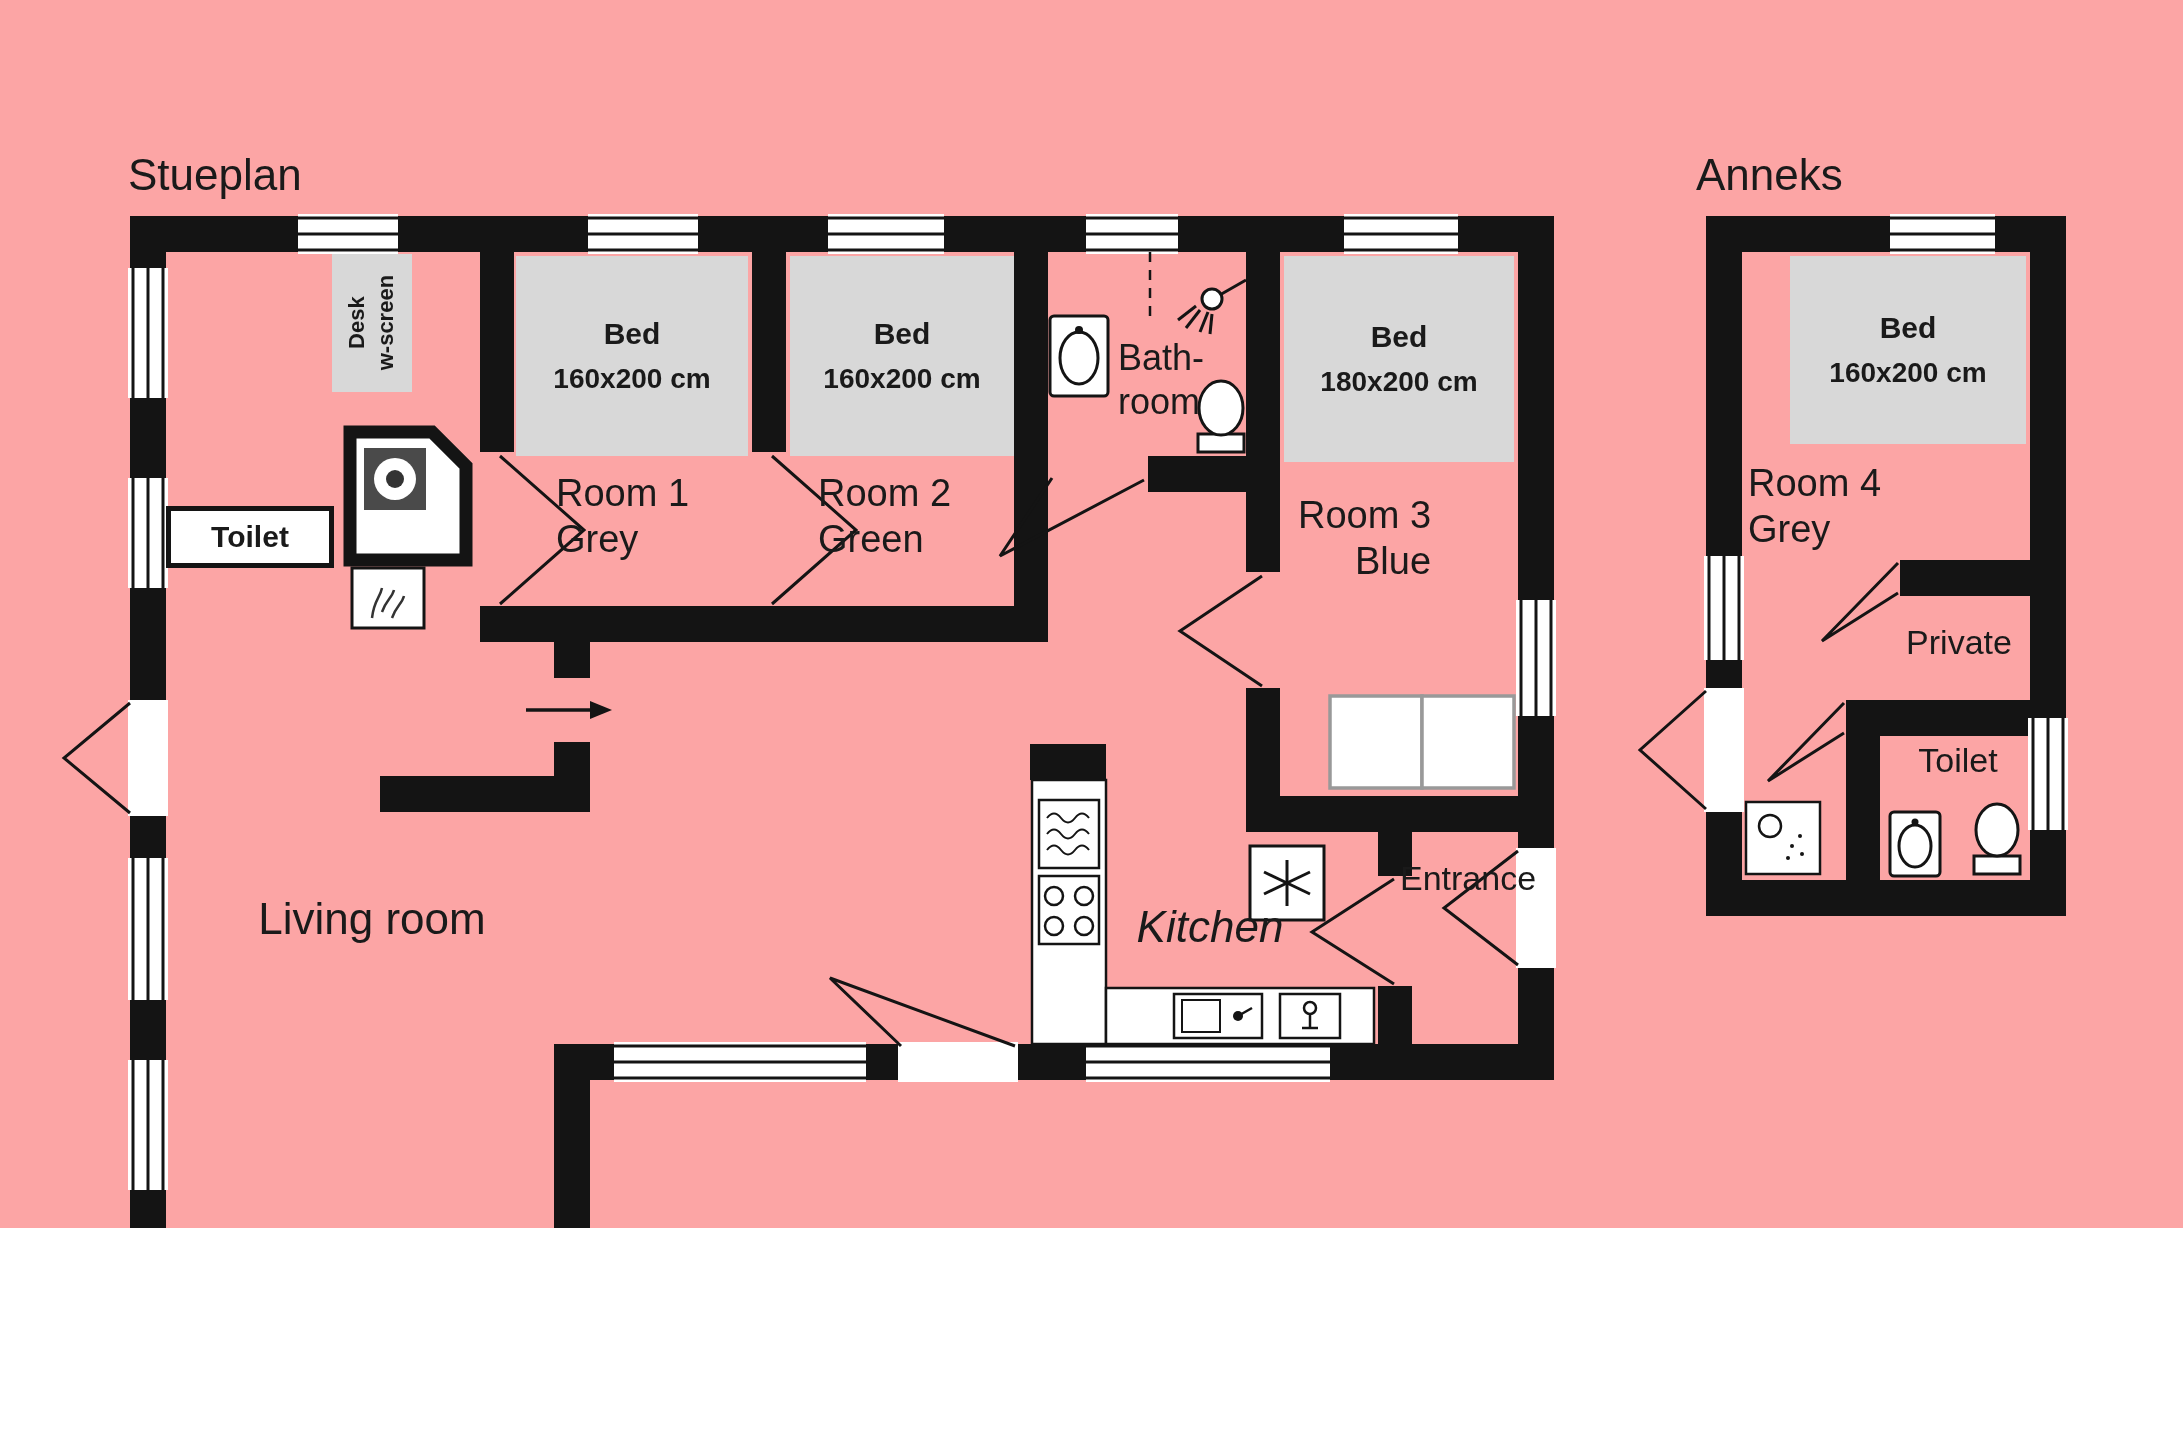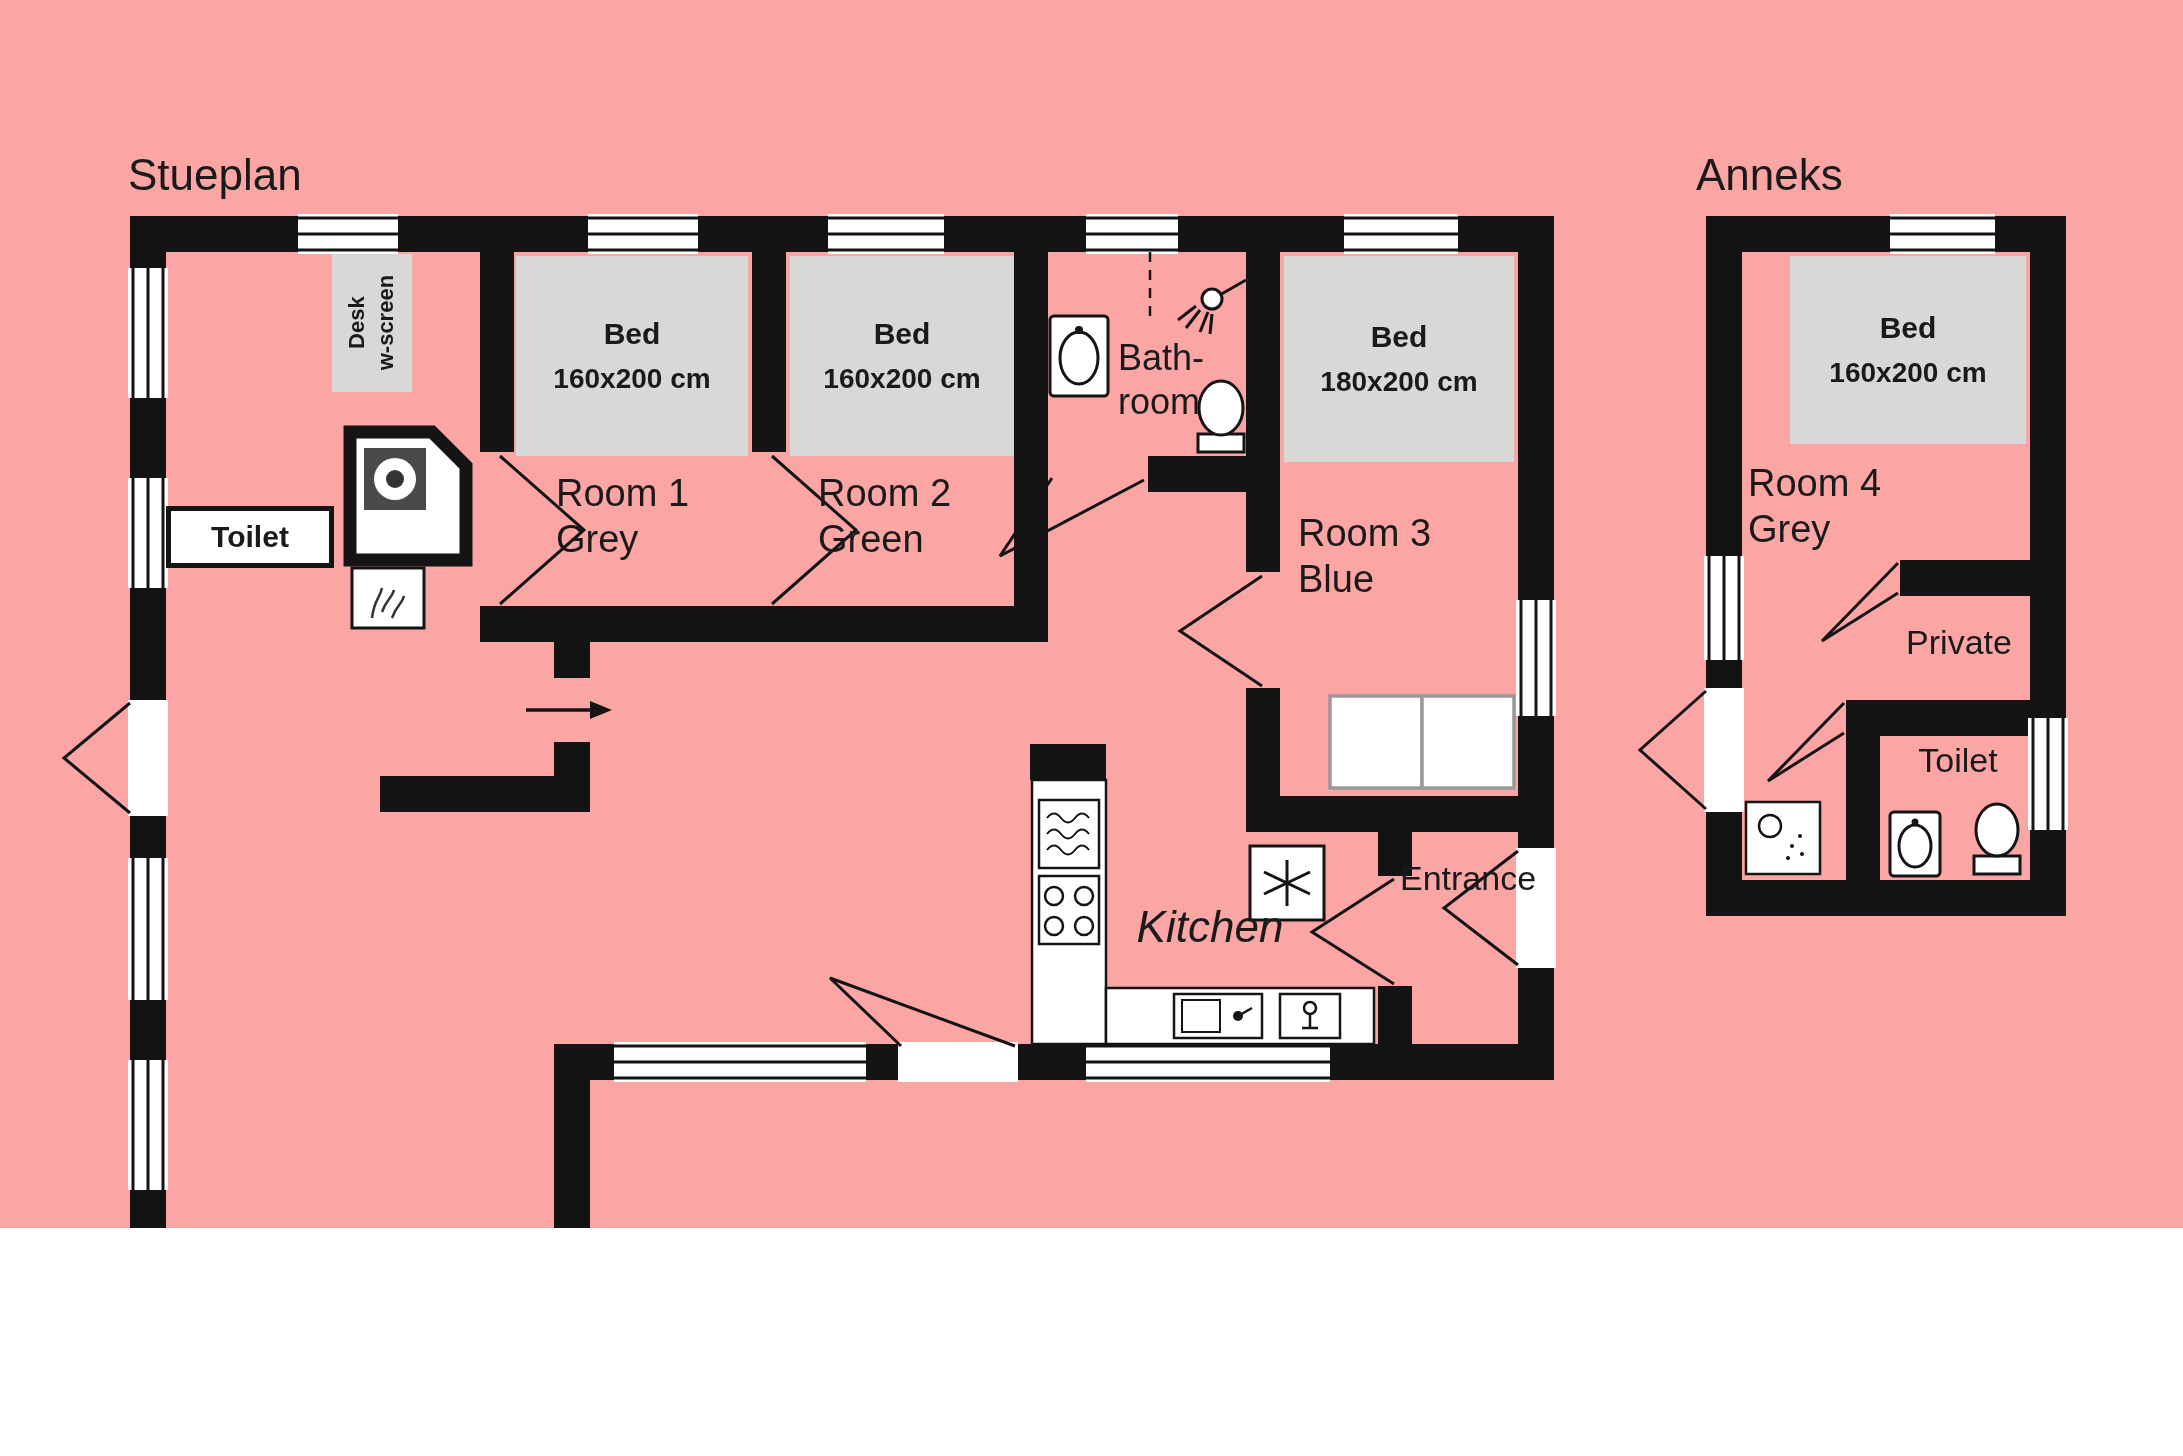--- a/index.html
+++ b/index.html
@@ -341,33 +341,34 @@
   </div>
 
   <div class="lbl room" style="left:556px;top:470px;">
     <div>Room 1</div>
     <div>Grey</div>
   </div>
   <div class="lbl room" style="left:818px;top:470px;">
     <div>Room 2</div>
     <div>Green</div>
   </div>
-  <div class="lbl room" style="left:1298px;top:510px;">
+  <div class="lbl room" style="left:1298px;top:492px;text-align:right;">
     <div>Room 3</div>
     <div>Blue</div>
   </div>
   <div class="lbl room" style="left:1748px;top:460px;">
     <div>Room 4</div>
     <div>Grey</div>
   </div>
   <div class="lbl" style="left:1118px;top:336px;font-size:36px;">
     <div>Bath-</div>
     <div>room</div>
   </div>
 
+  <div class="lbl zone" style="left:212px;top:892px;width:320px;">Living room</div>
   <div class="lbl zone" style="left:1110px;top:900px;width:200px;font-style:italic;">Kitchen</div>
   <div class="lbl small" style="left:1400px;top:858px;width:130px;">Entrance</div>
   <div class="lbl small" style="left:1884px;top:622px;width:150px;">Private</div>
   <div class="lbl small" style="left:1888px;top:740px;width:140px;">Toilet</div>
 
   <div class="bench">
     <span>Toilet</span>
   </div>
   <div class="desk">
     <div class="desk-rot">

